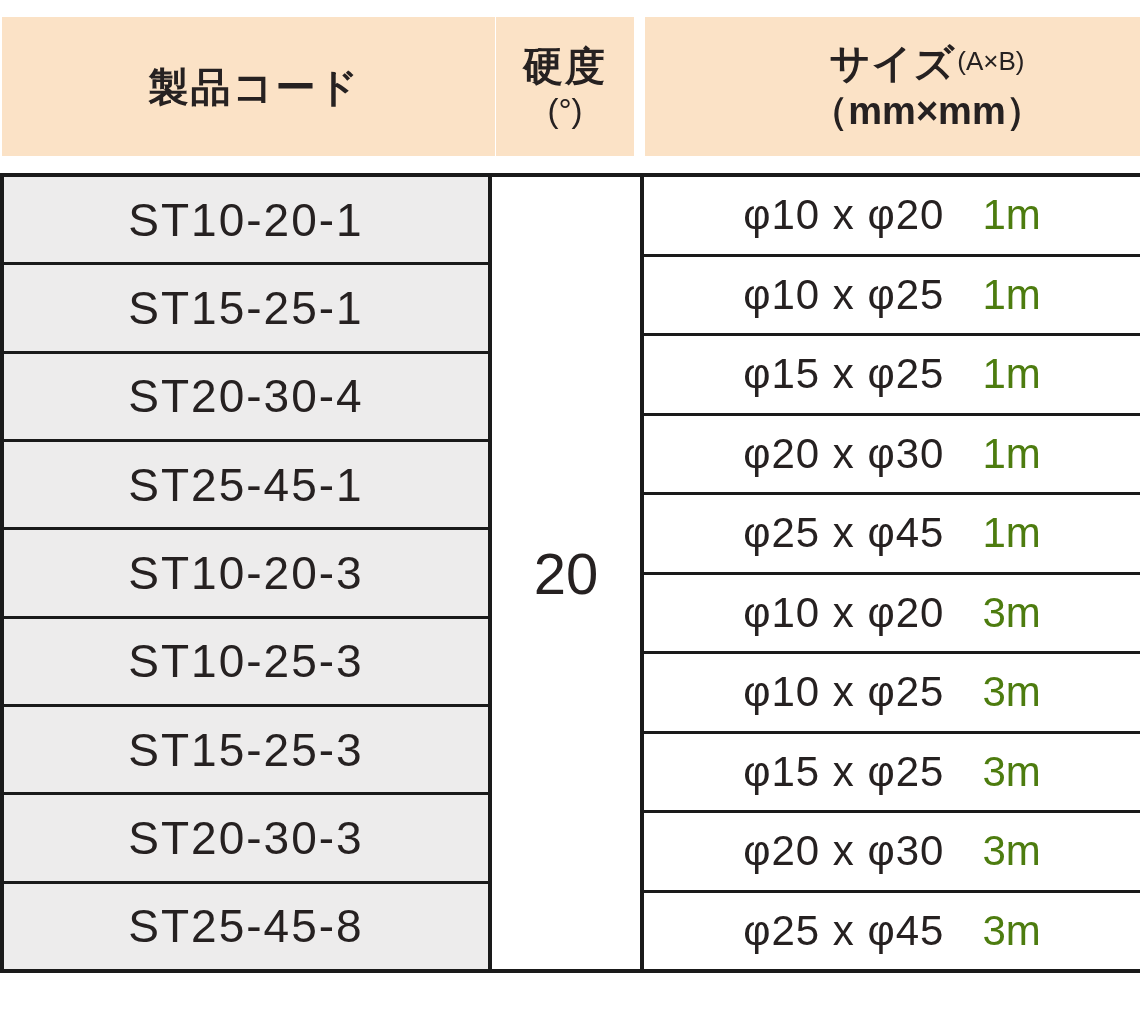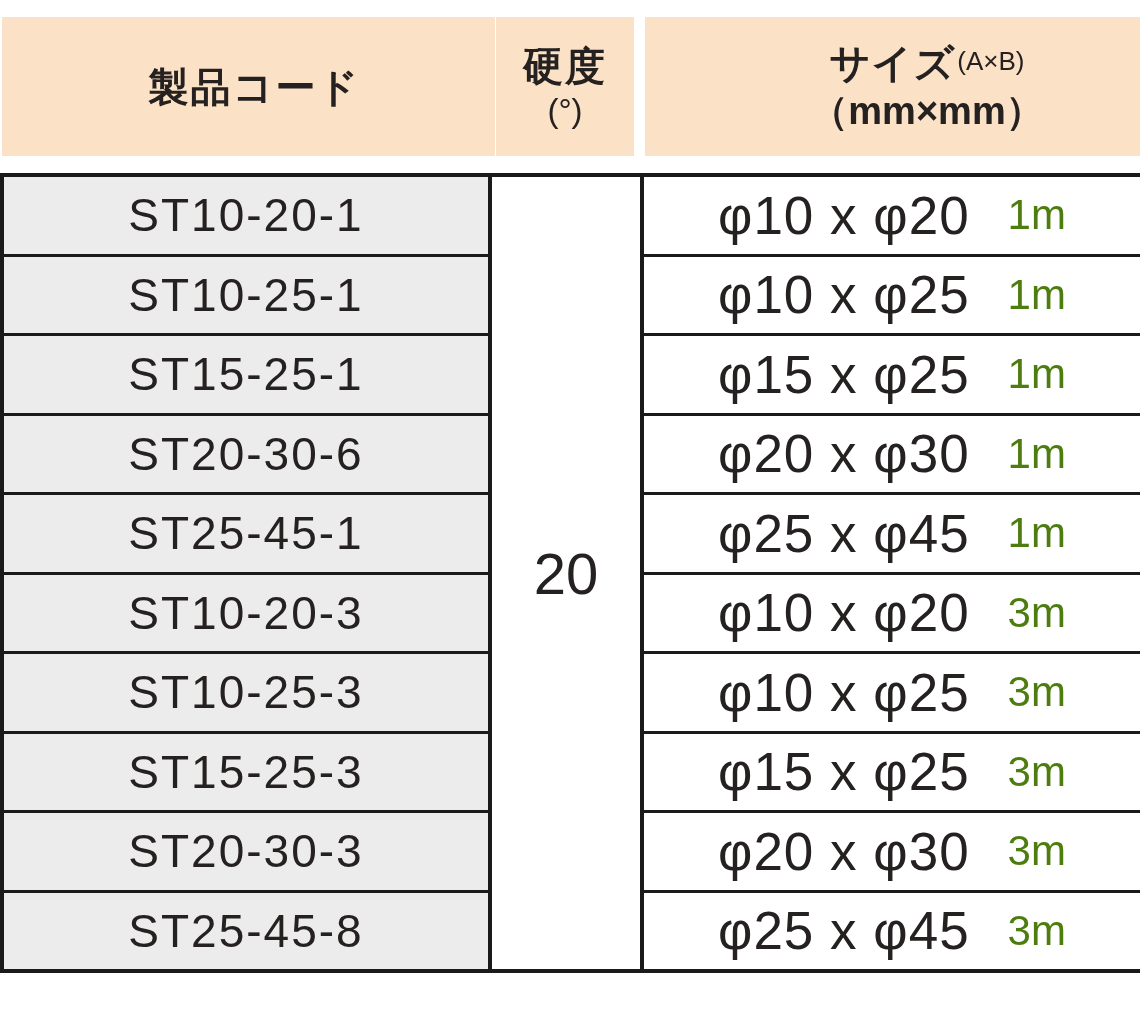--- a/index.html
+++ b/index.html
@@ -119,21 +119,21 @@
   .code-text {
     font-size: 46px;
     letter-spacing: 2px;
     color: #262121;
   }
   .hardness-text {
     font-size: 58px;
     color: #262121;
   }
   .dims-text {
-    font-size: 53px;
+    font-size: 42px;
     letter-spacing: 1px;
     color: #262121;
   }
   .len-text {
     font-size: 42px;
     margin-left: 38px;
     color: #4d7c0f;
   }
 </style>
 </head>
@@ -155,27 +155,24 @@
     <div class="hdr-size-line2">（mm×mm）</div>
   </div>
 
   <div class="grid">
 
     <div class="col col-codes">
       <div class="cell">
           <span class="code-text">ST10-20-1</span>
         </div>
       <div class="cell">
-          <span class="code-text">ST10-25-1</span>
-        </div>
-      <div class="cell">
           <span class="code-text">ST15-25-1</span>
         </div>
       <div class="cell">
-          <span class="code-text">ST20-30-6</span>
+          <span class="code-text">ST20-30-4</span>
         </div>
       <div class="cell">
           <span class="code-text">ST25-45-1</span>
         </div>
       <div class="cell">
           <span class="code-text">ST10-20-3</span>
         </div>
       <div class="cell">
           <span class="code-text">ST10-25-3</span>
         </div>

